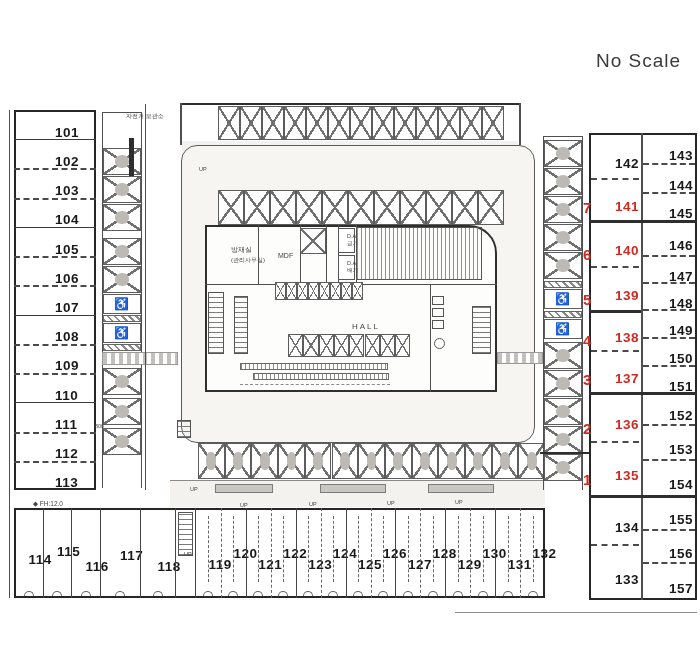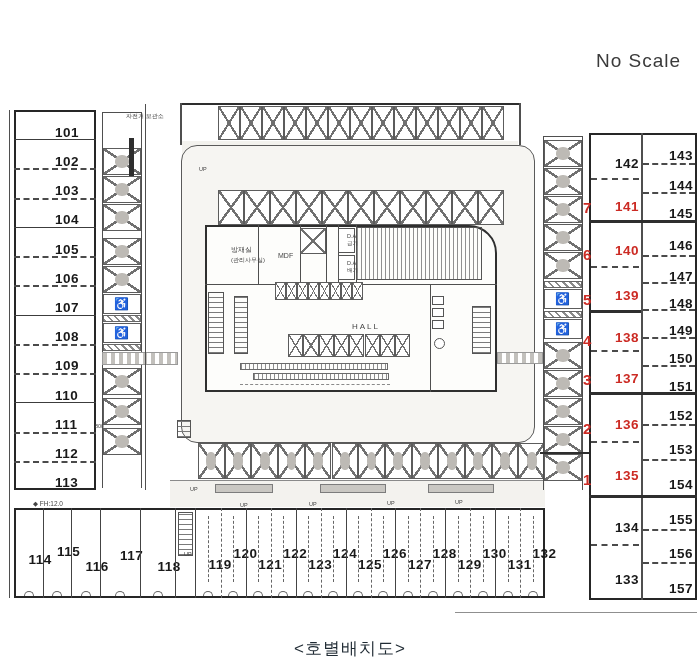--- a/index.html
+++ b/index.html
@@ -39,21 +39,20 @@
   .fix-c{border:1px solid #555;border-radius:50%;background:#fff;}
   .fix-r{border:1px solid #555;background:#fff;}
   .loop{border:1.5px solid #5a5a5a;border-radius:16px;background:#f6f5f2;}
   .core{border:2px solid #2f2f2f;border-top-right-radius:28px;background:#fdfdfb;}
 </style>
 </head>
 <body>
 
 <div id="plan">
   <span class="scale-note">No Scale</span>
-  <span class="footer-title">&lt;호별배치도&gt;</span>
 <div class="abs light" style="left: 182px; top: 141px; width: 336px; height: 48px;"></div>
     <div class="abs light" style="left: 170px; top: 480px; width: 375px; height: 27px; border-top: 1px solid rgb(138, 138, 138);"></div>
     <div class="abs " style="left: 215px; top: 484px; width: 58px; height: 9px; background: rgb(201, 199, 194); border: 1px solid rgb(124, 124, 124);"></div>
     <div class="abs " style="left: 320px; top: 484px; width: 66px; height: 9px; background: rgb(201, 199, 194); border: 1px solid rgb(124, 124, 124);"></div>
     <div class="abs " style="left: 428px; top: 484px; width: 66px; height: 9px; background: rgb(201, 199, 194); border: 1px solid rgb(124, 124, 124);"></div>
     <div class="abs loop" style="left: 181px; top: 145px; width: 354px; height: 298px;"></div>
     <div class="abs core" style="left: 205px; top: 225px; width: 292px; height: 167px;"></div>
     <div class="abs wline" style="left: 205px; top: 284px; width: 292px; height: 1px;"></div>
     <div class="abs wline" style="left: 258px; top: 225px; width: 1px; height: 59px;"></div>
     <div class="abs wline" style="left: 300px; top: 225px; width: 1px; height: 59px;"></div>

